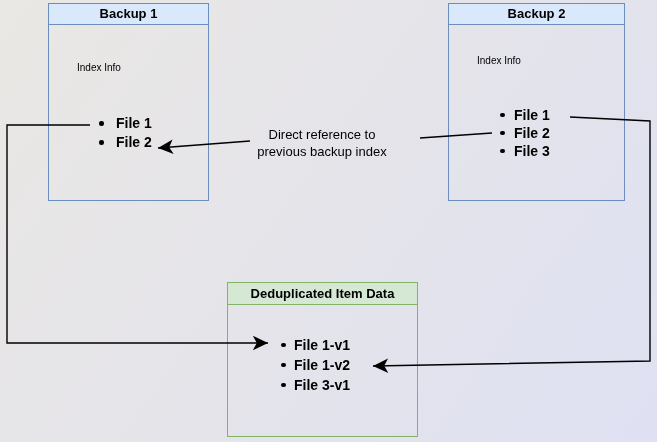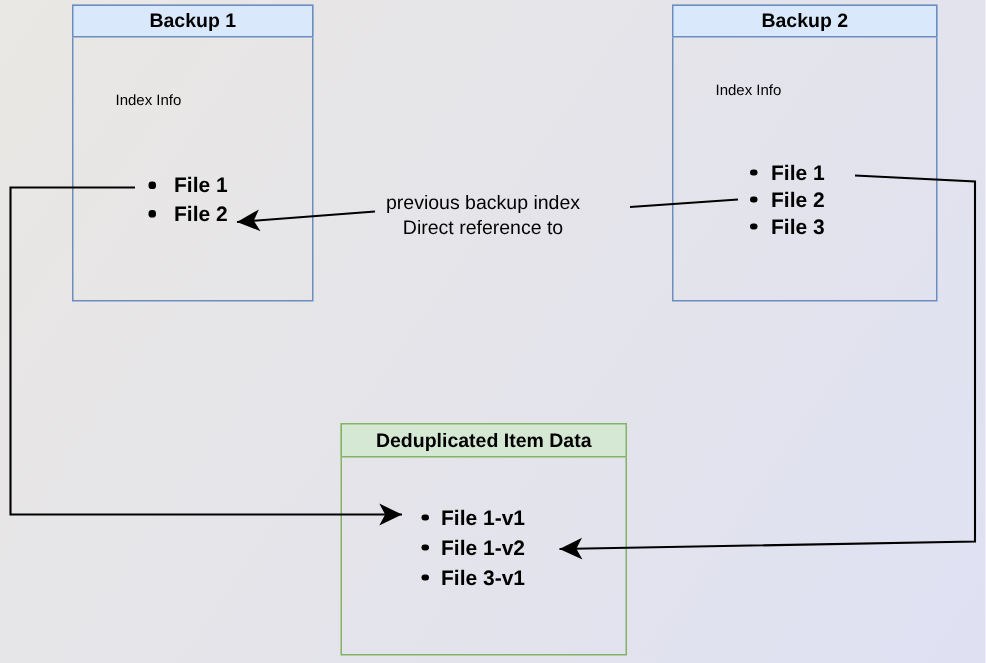--- a/index.html
+++ b/index.html
@@ -73,22 +73,22 @@
     <span>Deduplicated Item Data</span>
   </div>
   <ul class="filelist" style="top:52px;">
     <li>File 1-v1</li>
     <li>File 1-v2</li>
     <li>File 3-v1</li>
   </ul>
 </div>
 
 <div class="edge-label">
+  <div>Direct reference to</div>
   <div>previous backup index</div>
-  <div>Direct reference to</div>
 </div>
 
 <svg class="connectors" width="657" height="442" viewBox="0 0 657 442">
   <defs>
     <marker id="arrowhead" viewBox="0 0 12 12" refX="11" refY="6" markerWidth="13" markerHeight="13" orient="auto-start-reverse">
       <path d="M1,1.2 L11,6 L1,10.8 L3.6,6 Z" fill="#000"></path>
     </marker>
   </defs>
 
   <path d="M 90 125 L 7 125 L 7 343 L 268 343" fill="none" stroke="#000" stroke-width="1.4" marker-end="url(#arrowhead)"></path>

